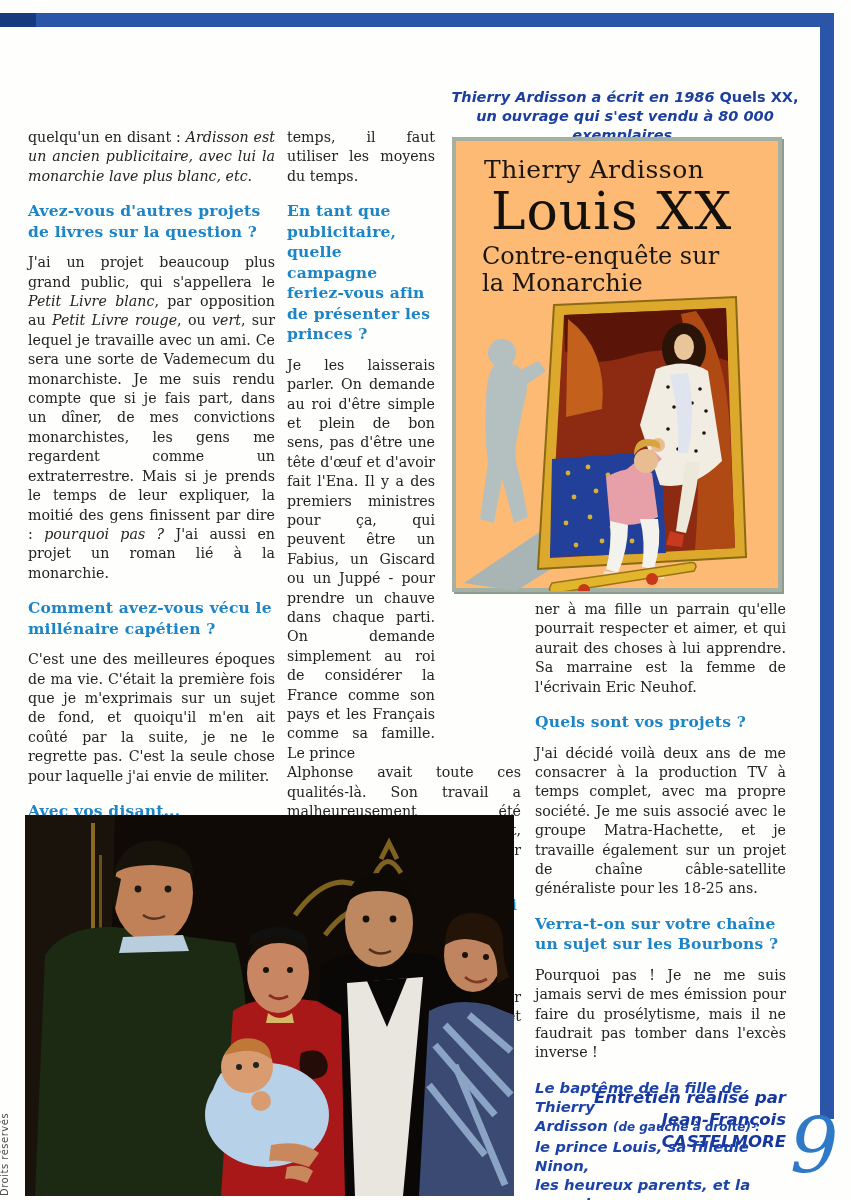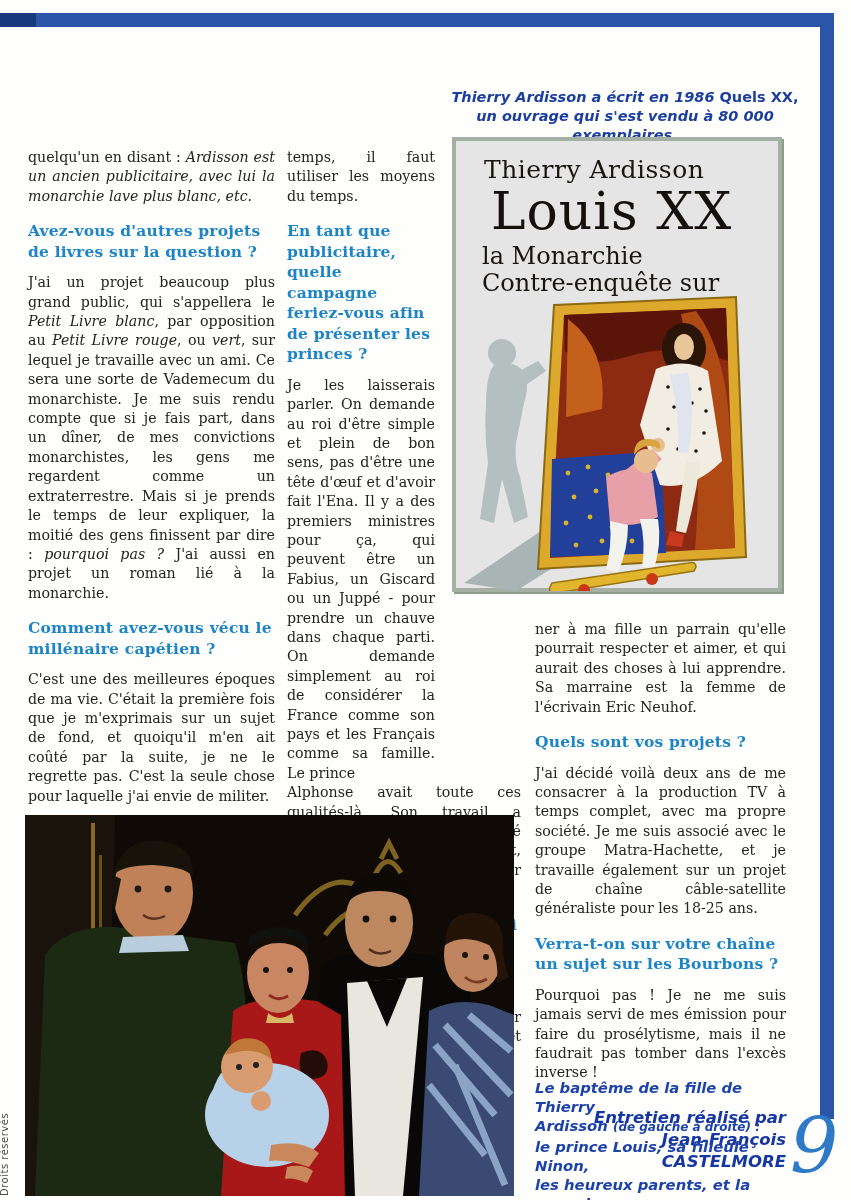--- a/index.html
+++ b/index.html
@@ -9,35 +9,35 @@
   
   .top-bar{position:absolute;left:0;top:13px;width:834px;height:14px;background:#2a55a8;}
   .top-bar .dark-end{position:absolute;left:0;top:0;width:36px;height:14px;background:#17397e;}
   .right-bar{position:absolute;left:820px;top:13px;width:14px;height:1106px;background:#2a55a8;}
   
   .top-caption{position:absolute;left:442px;top:88px;width:366px;text-align:center;
        font-family:"DejaVu Sans","Liberation Sans",sans-serif;font-weight:bold;
        font-size:14.5px;line-height:19px;color:#1c3f9e;}
   .top-caption .it{font-style:italic;}
   
-  .col{position:absolute;color:#232323;font-size:14.2px;line-height:19.4px;text-align:justify;margin-top:20px;}
+  .col{position:absolute;color:#232323;font-size:14.2px;line-height:19.4px;text-align:justify;}
   .col p{margin:0 0 0 0;}
   .col .it{font-style:italic;}
   .col h3{margin:15px 0 11px 0;font-size:15.5px;line-height:20.5px;color:#1d84c6;
           font-weight:bold;text-align:left;letter-spacing:.2px;}
   .col1{left:28px;top:128px;width:247px;}
   .col2{left:287px;top:128px;}
   .col2 .narrow{width:148px;}
   .col2 .wide{width:234px;}
   .col3{left:535px;top:600px;width:251px;}
   .byline{margin-top:24px;text-align:right;font-family:"DejaVu Sans","Liberation Sans",sans-serif;
           font-weight:bold;font-style:italic;font-size:16.5px;line-height:22px;color:#1636a0;}
   
   .cover{position:absolute;left:452px;top:137px;width:330px;height:455px;box-sizing:border-box;
-         background:#e5e5e5;border:4px solid #a3b0a3;box-shadow:2px 2px 0 #8d9c8e;}
+         background:#fdba74;border:4px solid #a3b0a3;box-shadow:2px 2px 0 #8d9c8e;}
   .cover .author{position:absolute;left:28px;top:14px;font-size:25px;color:#191511;letter-spacing:.5px;}
   .cover .title{position:absolute;left:35px;top:40px;font-size:52px;color:#14100c;letter-spacing:1px;}
   .cover .subtitle{position:absolute;left:26px;top:102px;font-size:24px;line-height:27px;color:#191511;}
   .cover svg{position:absolute;left:0;top:150px;}
   .folio{position:absolute;left:198px;top:398px;width:110px;height:52px;}
   .folio .fname{position:absolute;left:0;top:6px;font-size:24px;color:#0d0b08;letter-spacing:1px;}
   .folio .fglyph{position:absolute;left:62px;top:0;}
   .folio .fnote{position:absolute;left:46px;top:44px;font-size:6.5px;color:#3a342c;
                 font-family:"DejaVu Sans","Liberation Sans",sans-serif;}
   
@@ -99,22 +99,22 @@
     <div class="byline">
       <div>Entretien réalisé par</div>
       <div>Jean-François CASTELMORE</div>
     </div>
   </div>
 
   <div class="cover">
     <div class="author">Thierry Ardisson</div>
     <div class="title">Louis XX</div>
     <div class="subtitle">
+      <div>Contre-enquête sur</div>
       <div>la Monarchie</div>
-      <div>Contre-enquête sur</div>
     </div>
     <svg width="322" height="300" viewBox="0 0 322 300">
 
       <g fill="#b4bfc0">
         <circle cx="46" cy="62" r="14"></circle>
         <path d="M38 74 q22 -6 30 8 q6 12 0 30 l-8 40 q-2 18 4 34 l8 40 -14 6 -12 -44 -8 44 -14 -4 8 -56 q-4 -30 -2 -58 q0 -30 8 -40z"></path>
         <path d="M56 84 l26 -14 8 10 -26 18z"></path>
       </g>
 
       <polygon points="8,292 150,196 196,214 60,300" fill="#a9b5b5"></polygon>

